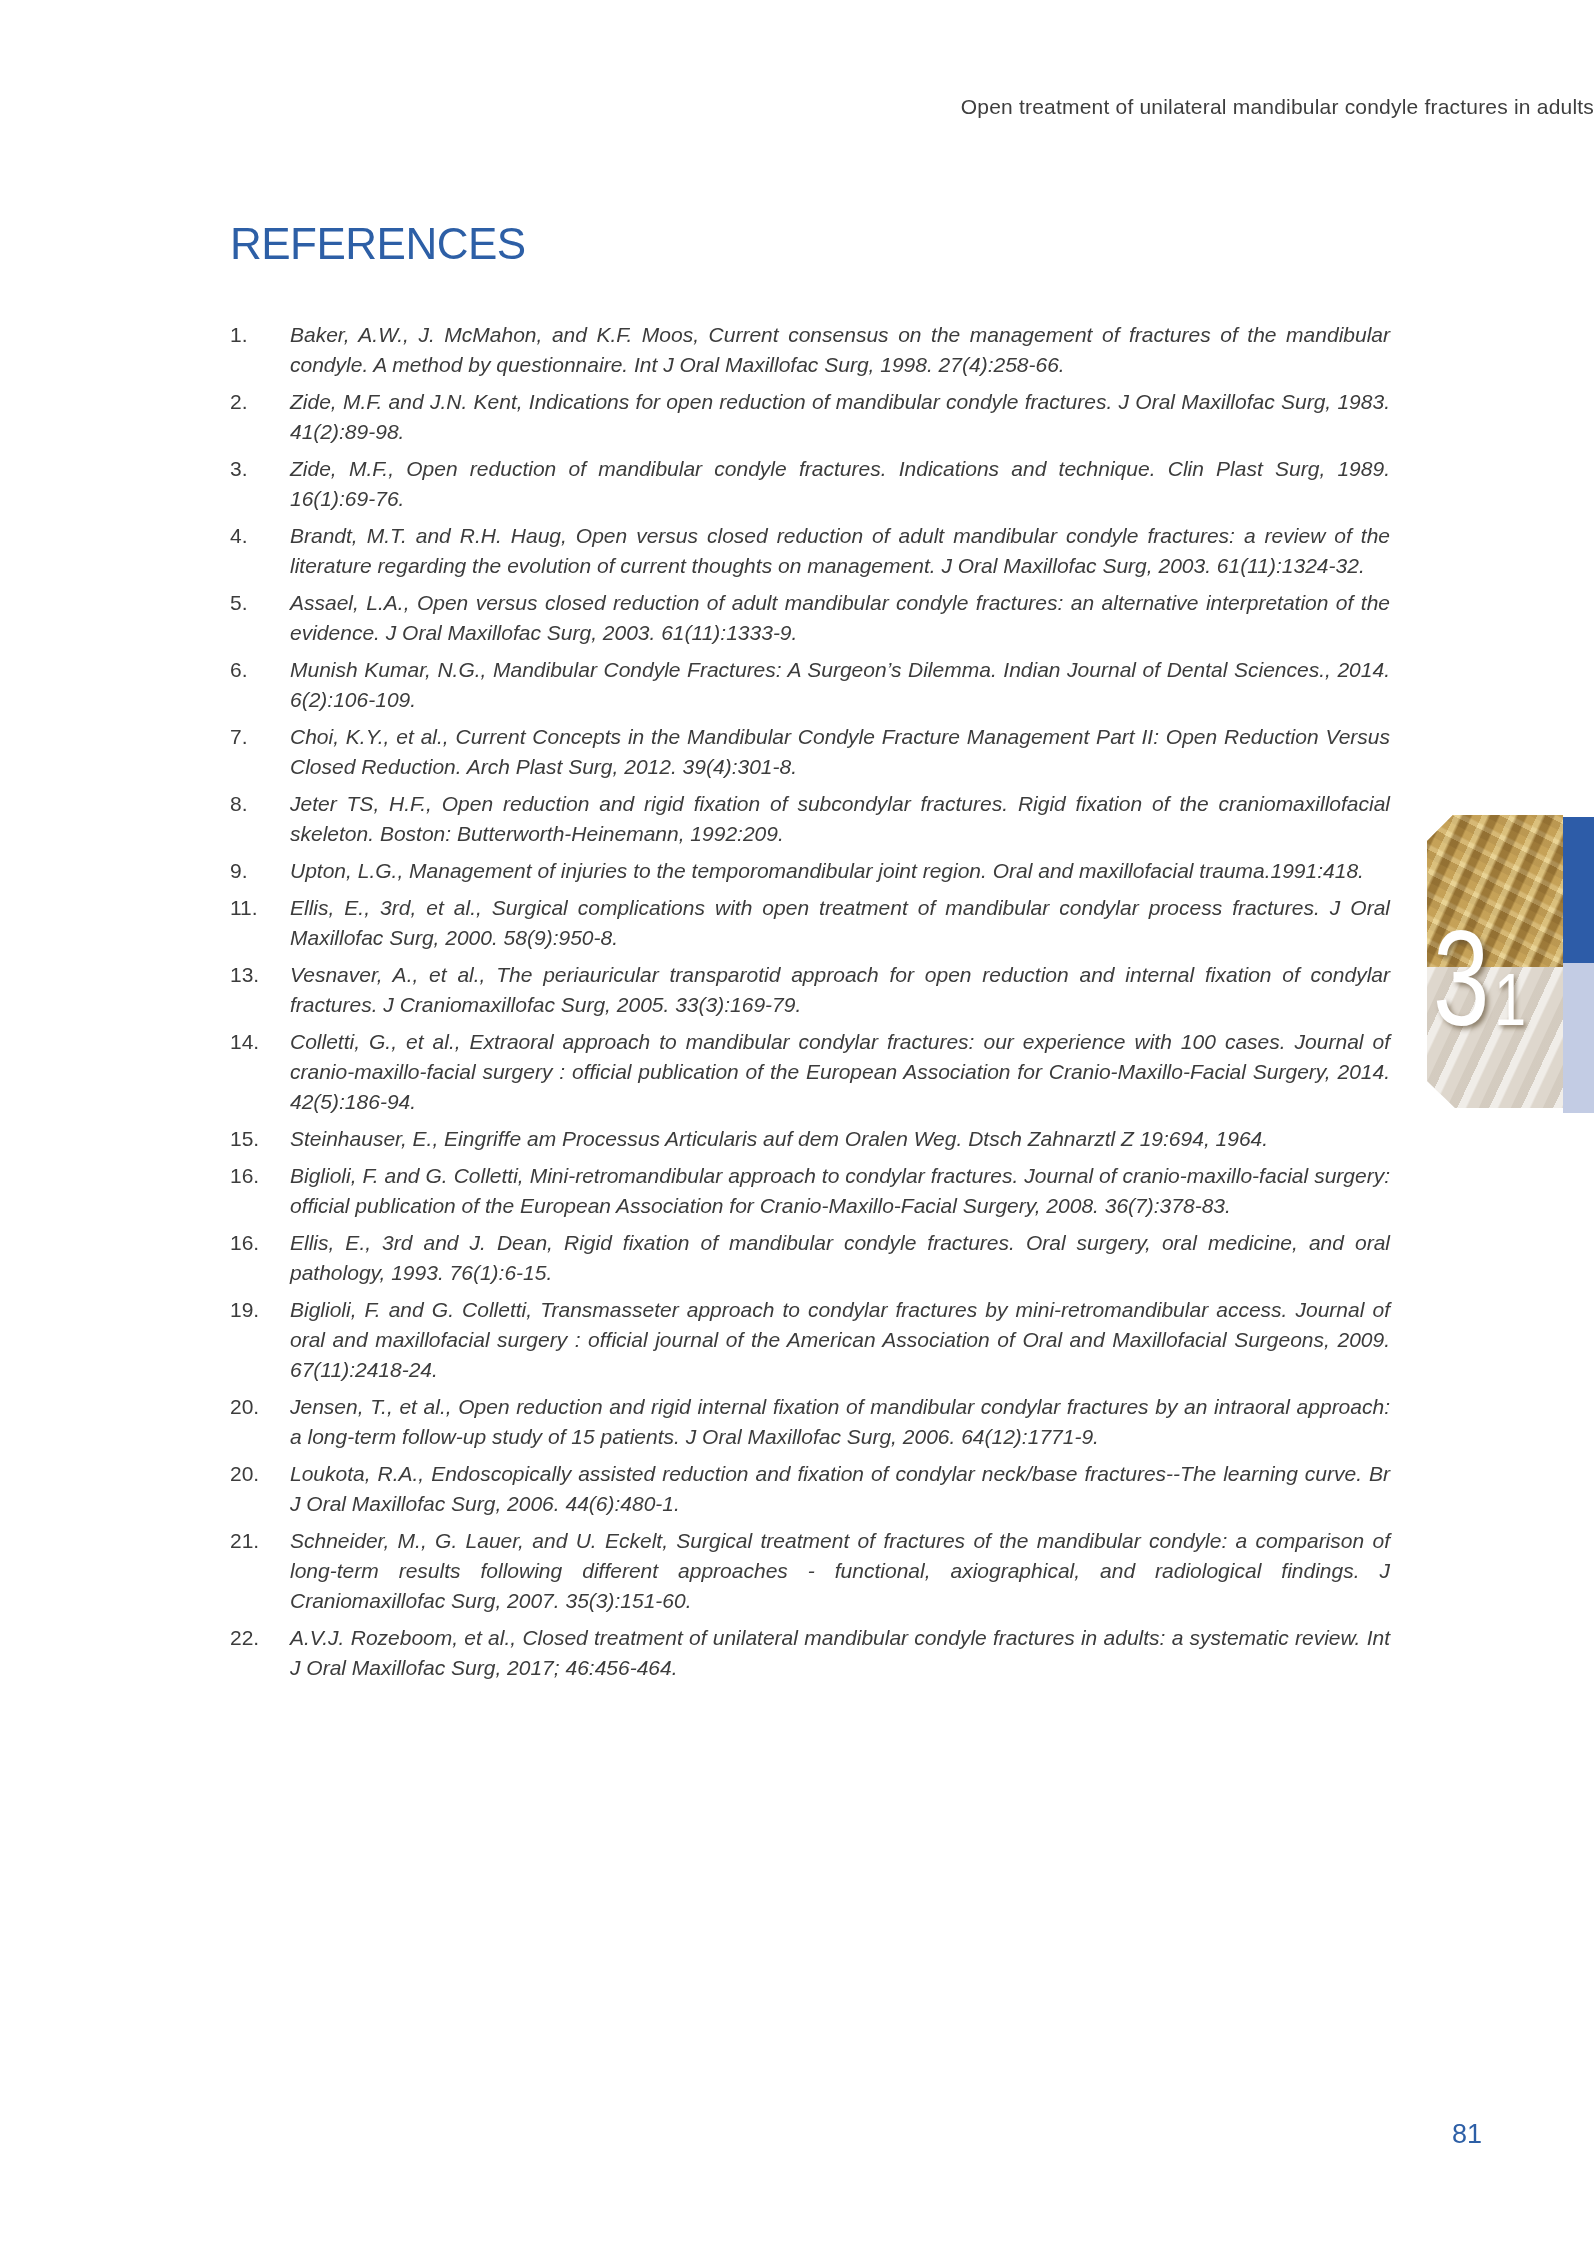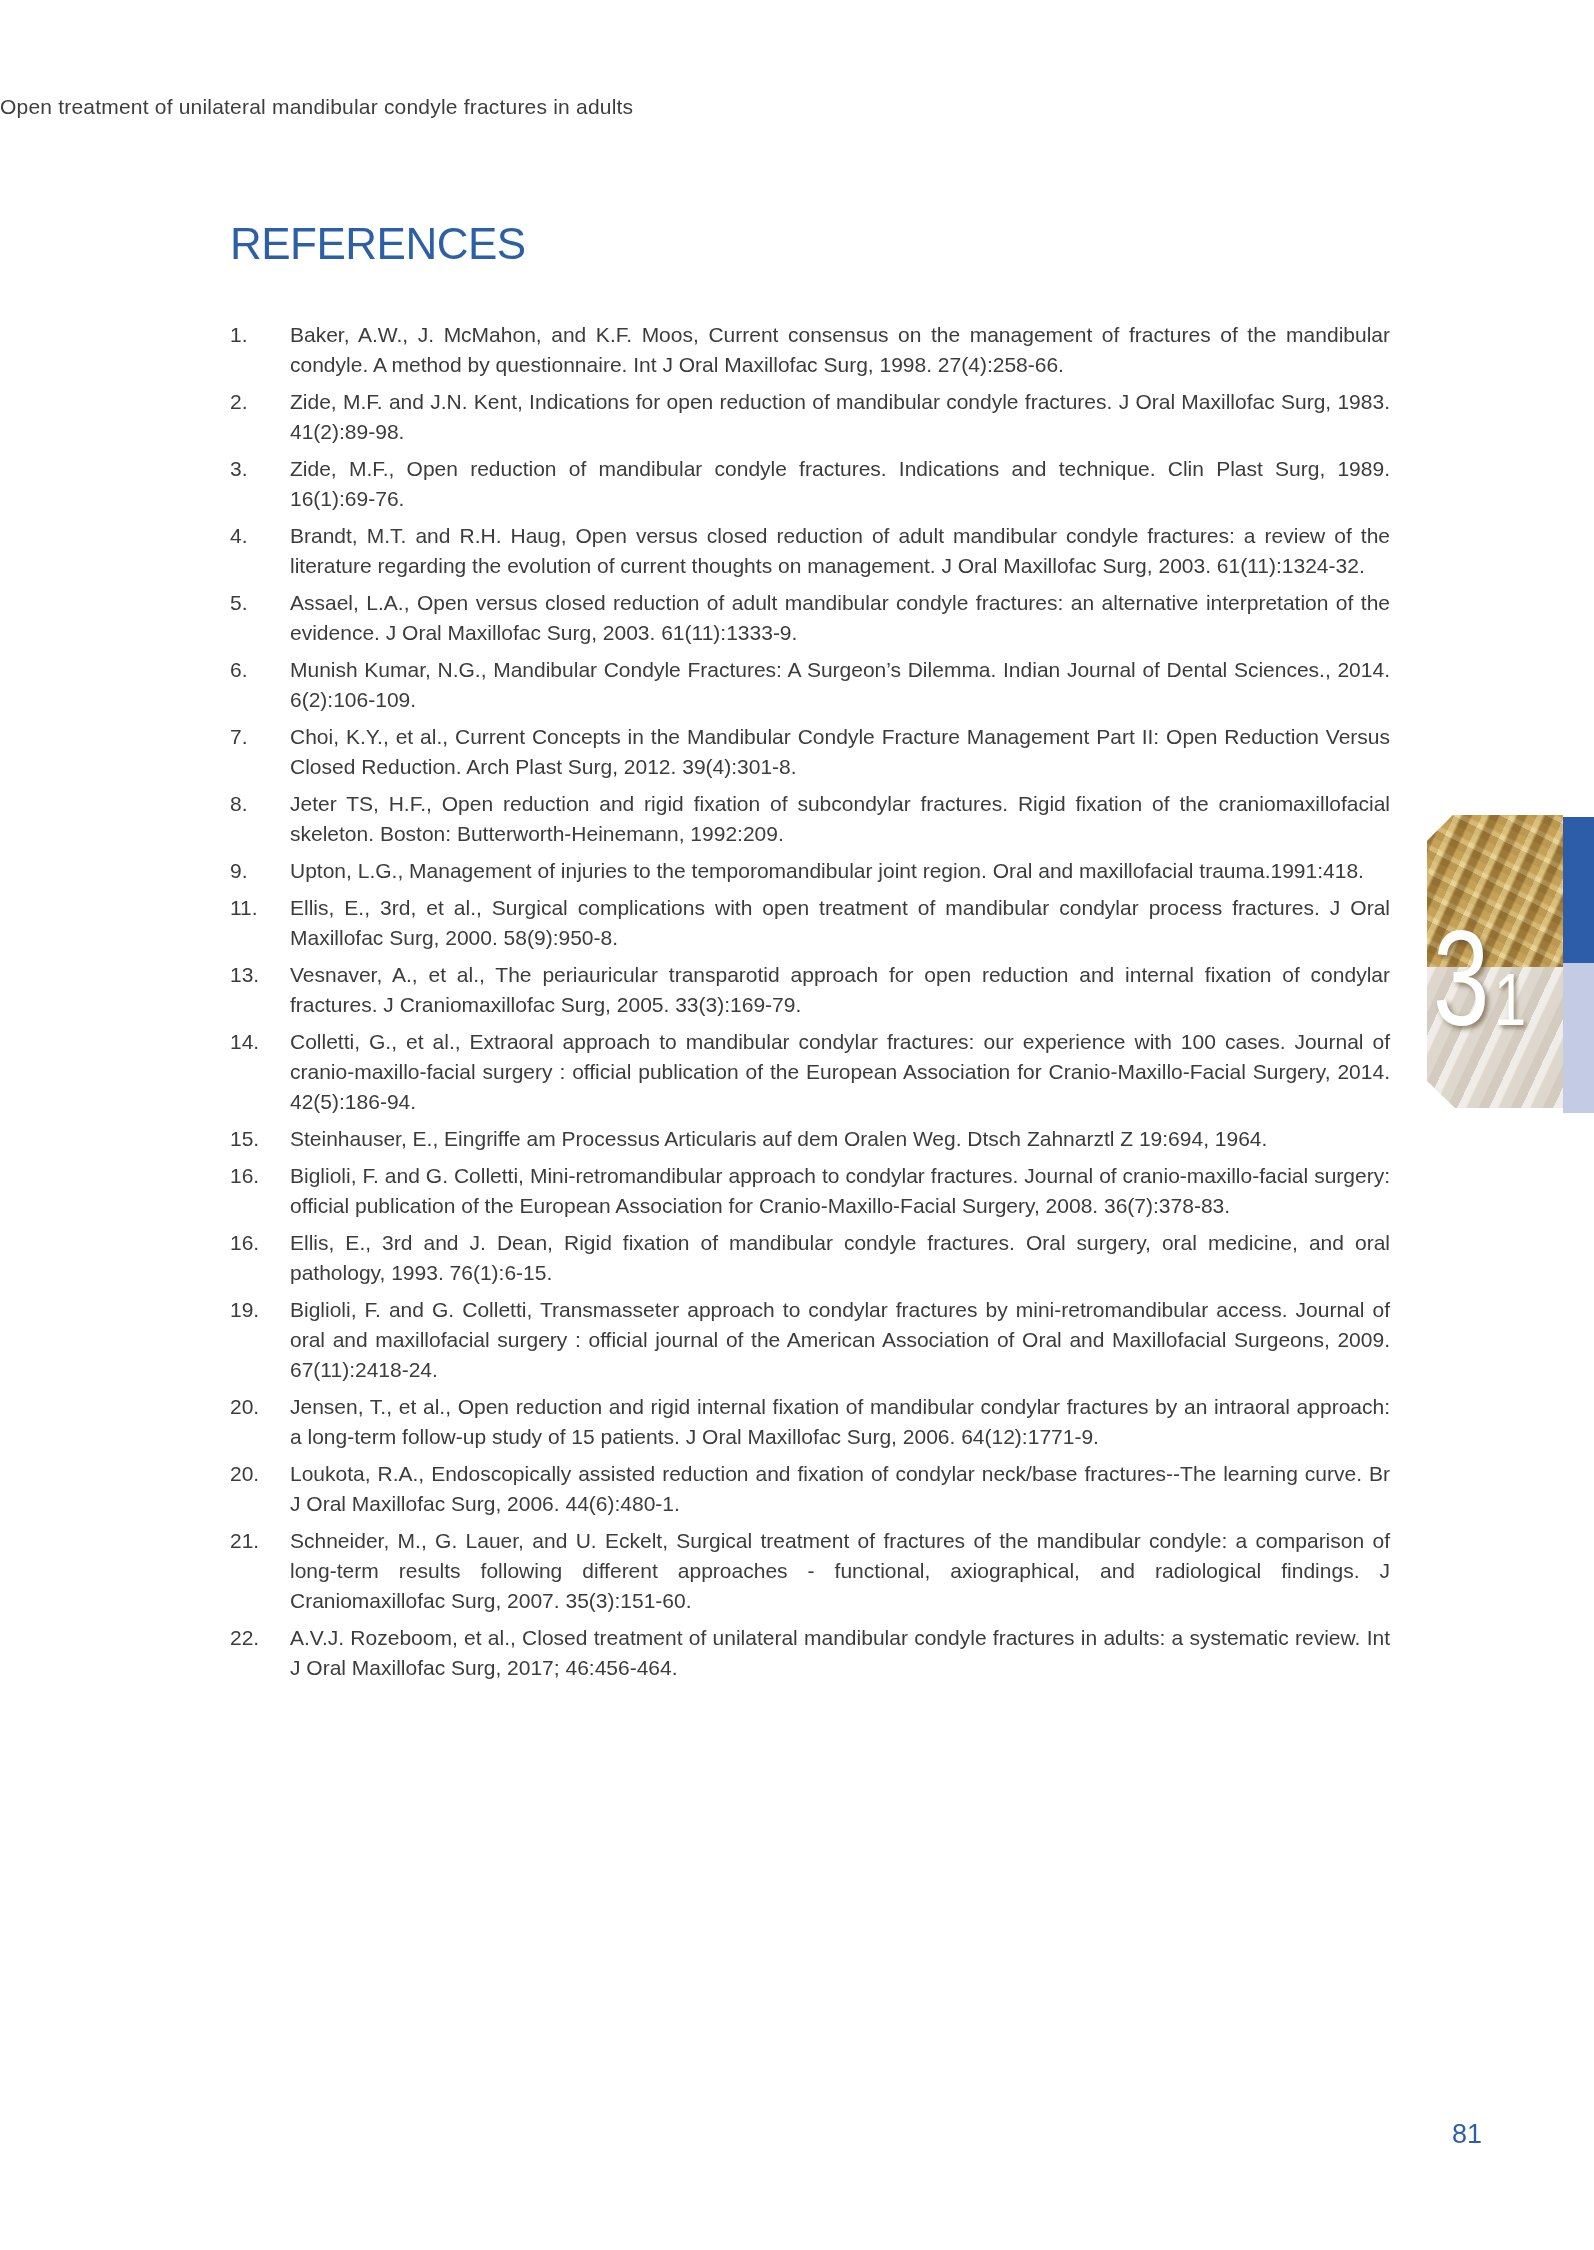--- a/index.html
+++ b/index.html
@@ -11,21 +11,21 @@
     font-family: "Liberation Sans", sans-serif;
     color: var(--body-text, #3c3c3c);
     overflow: hidden;
   }
 
   .running-header {
     position: absolute;
     top: 92px;
     left: 0;
     width: 1594px;
-    text-align: left;
+    text-align: right;
     font-size: 21px;
     line-height: 30px;
     color: var(--header-text, #3e3e3e);
     letter-spacing: 0.2px;
   }
 
   .refs-title {
     position: absolute;
     left: 230px;
     top: 220px;
@@ -53,20 +53,21 @@
 
   .ref-num {
     flex: 0 0 60px;
     text-align: left;
   }
 
   .ref-text {
     flex: 1 1 auto;
     width: 1100px;
     text-align: justify;
+    font-style: italic;
   }
 
   
   .chapter-tab {
     position: absolute;
     left: 1427px;
     top: 815px;
     width: 136px;
     height: 293px;
     clip-path: polygon(26px 0, 100% 0, 100% 100%, 28px 100%, 0 calc(100% - 27px), 0 26px);

